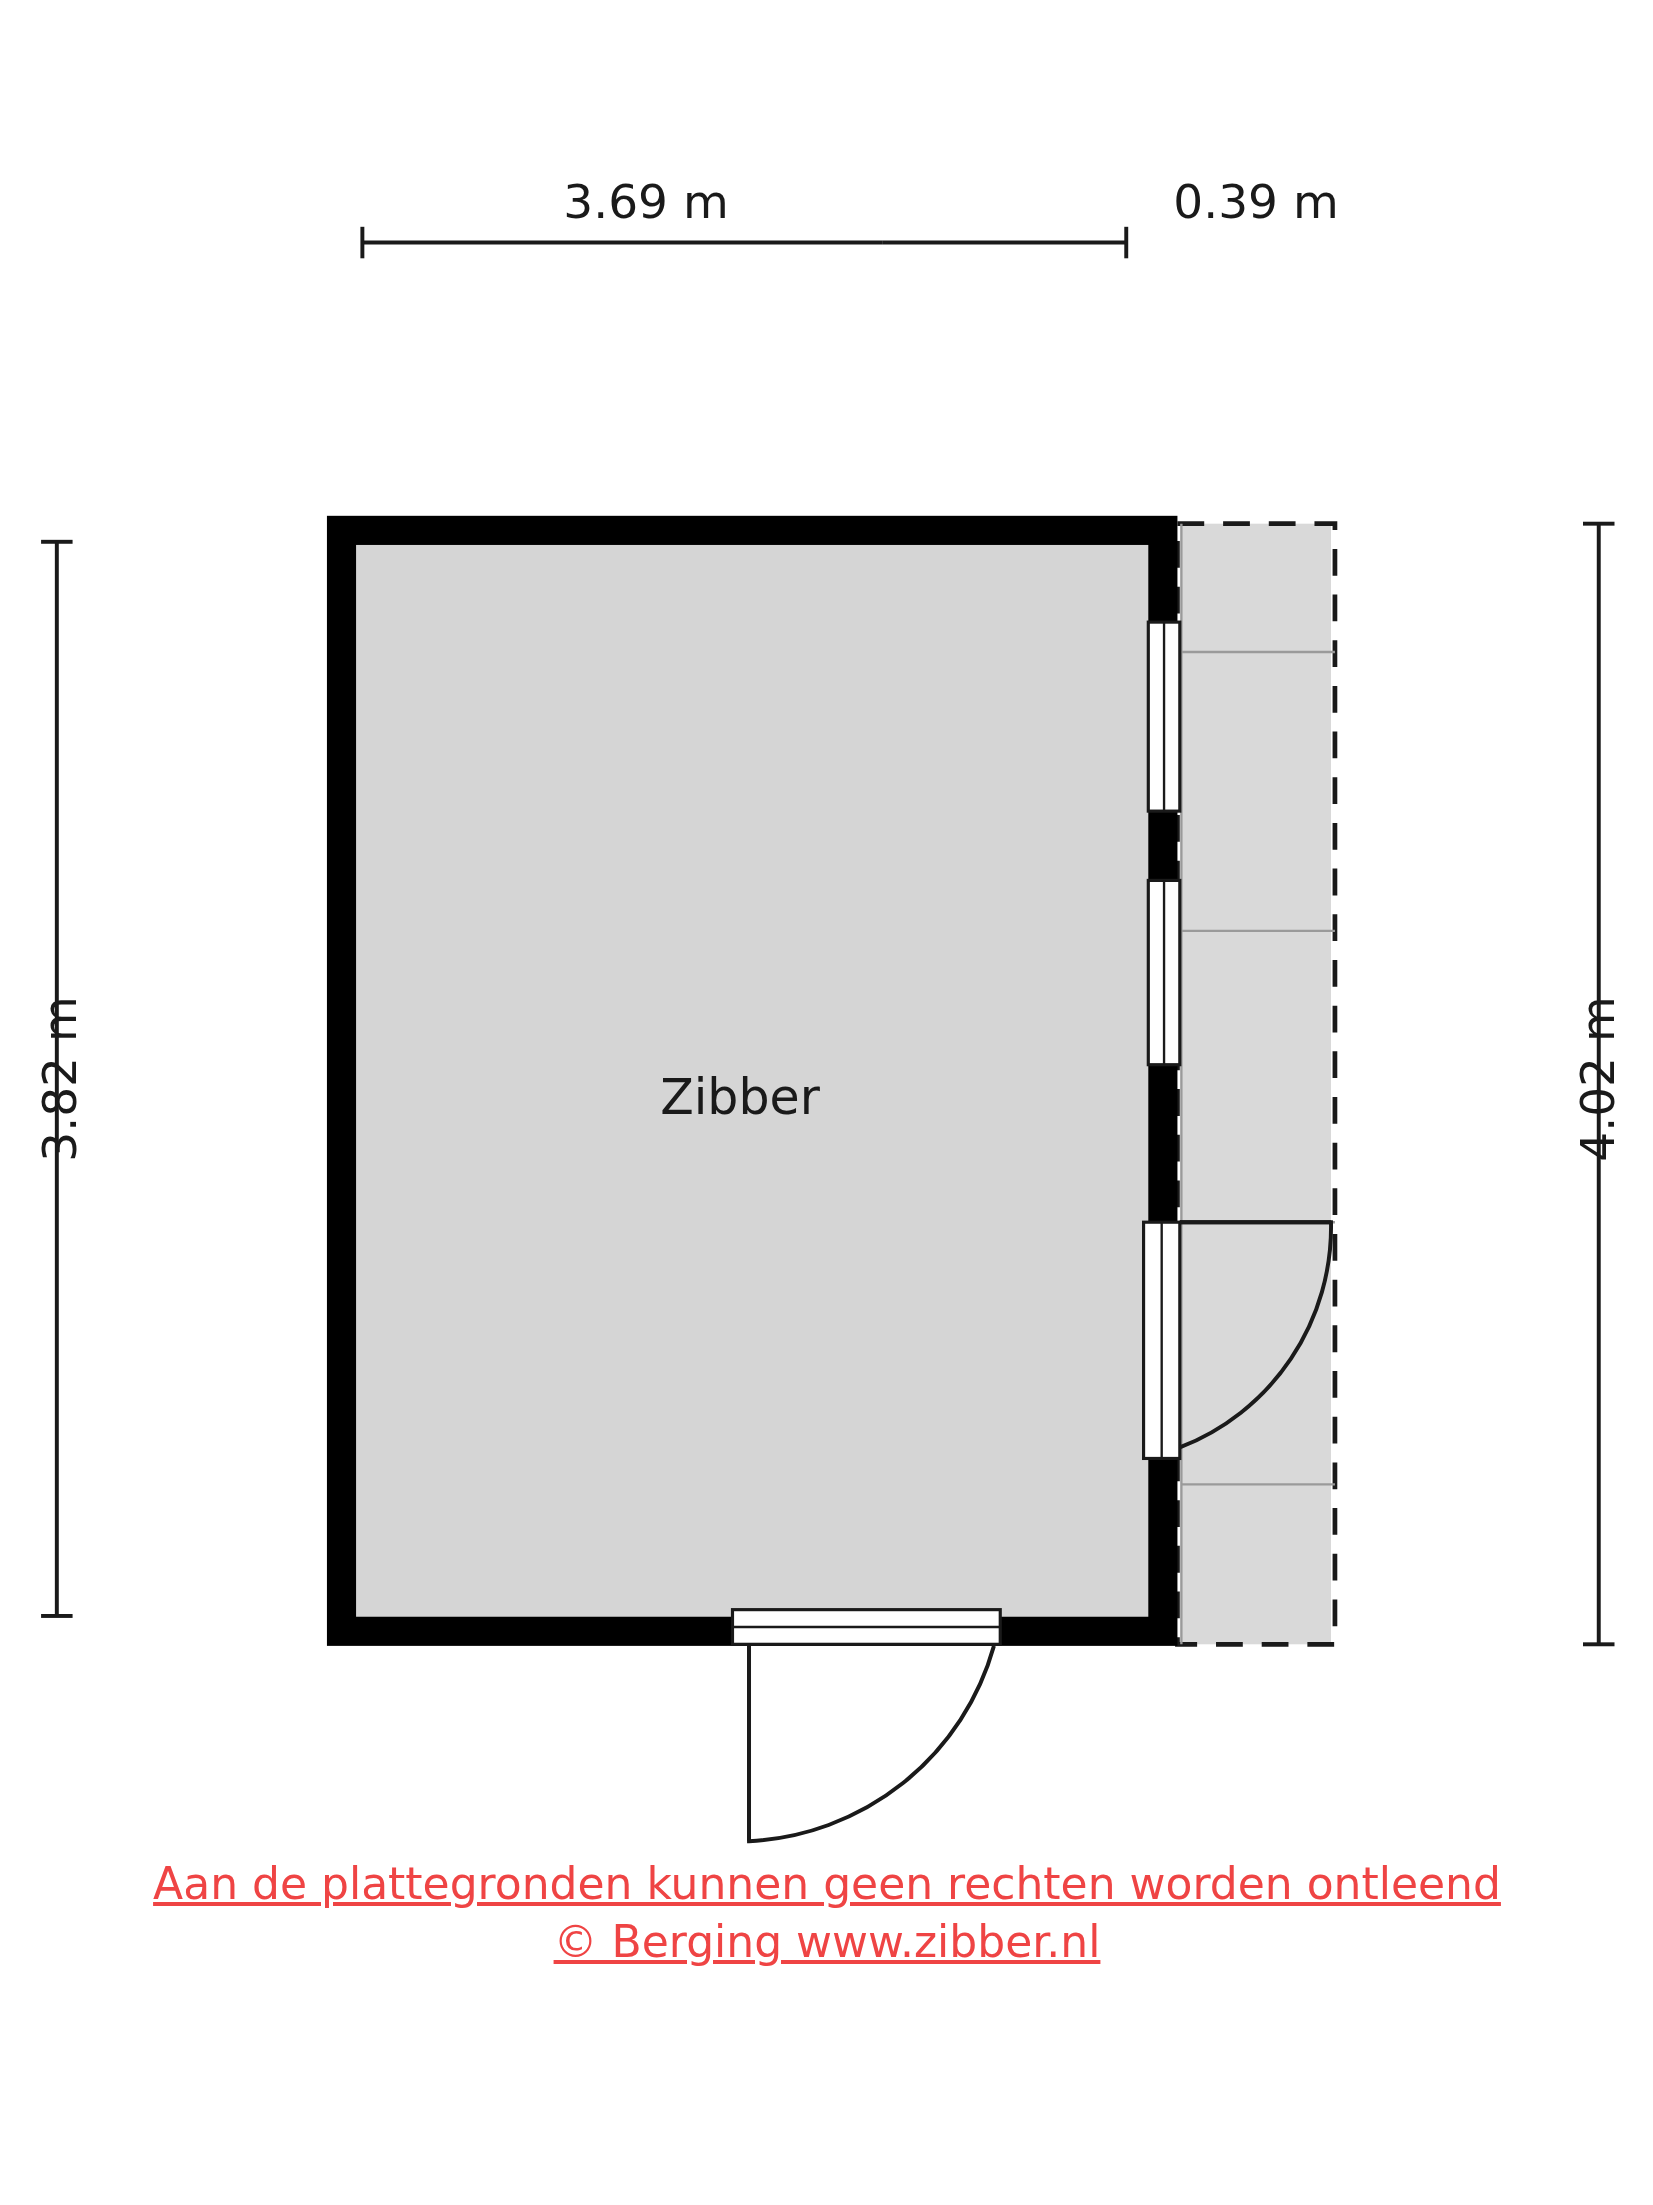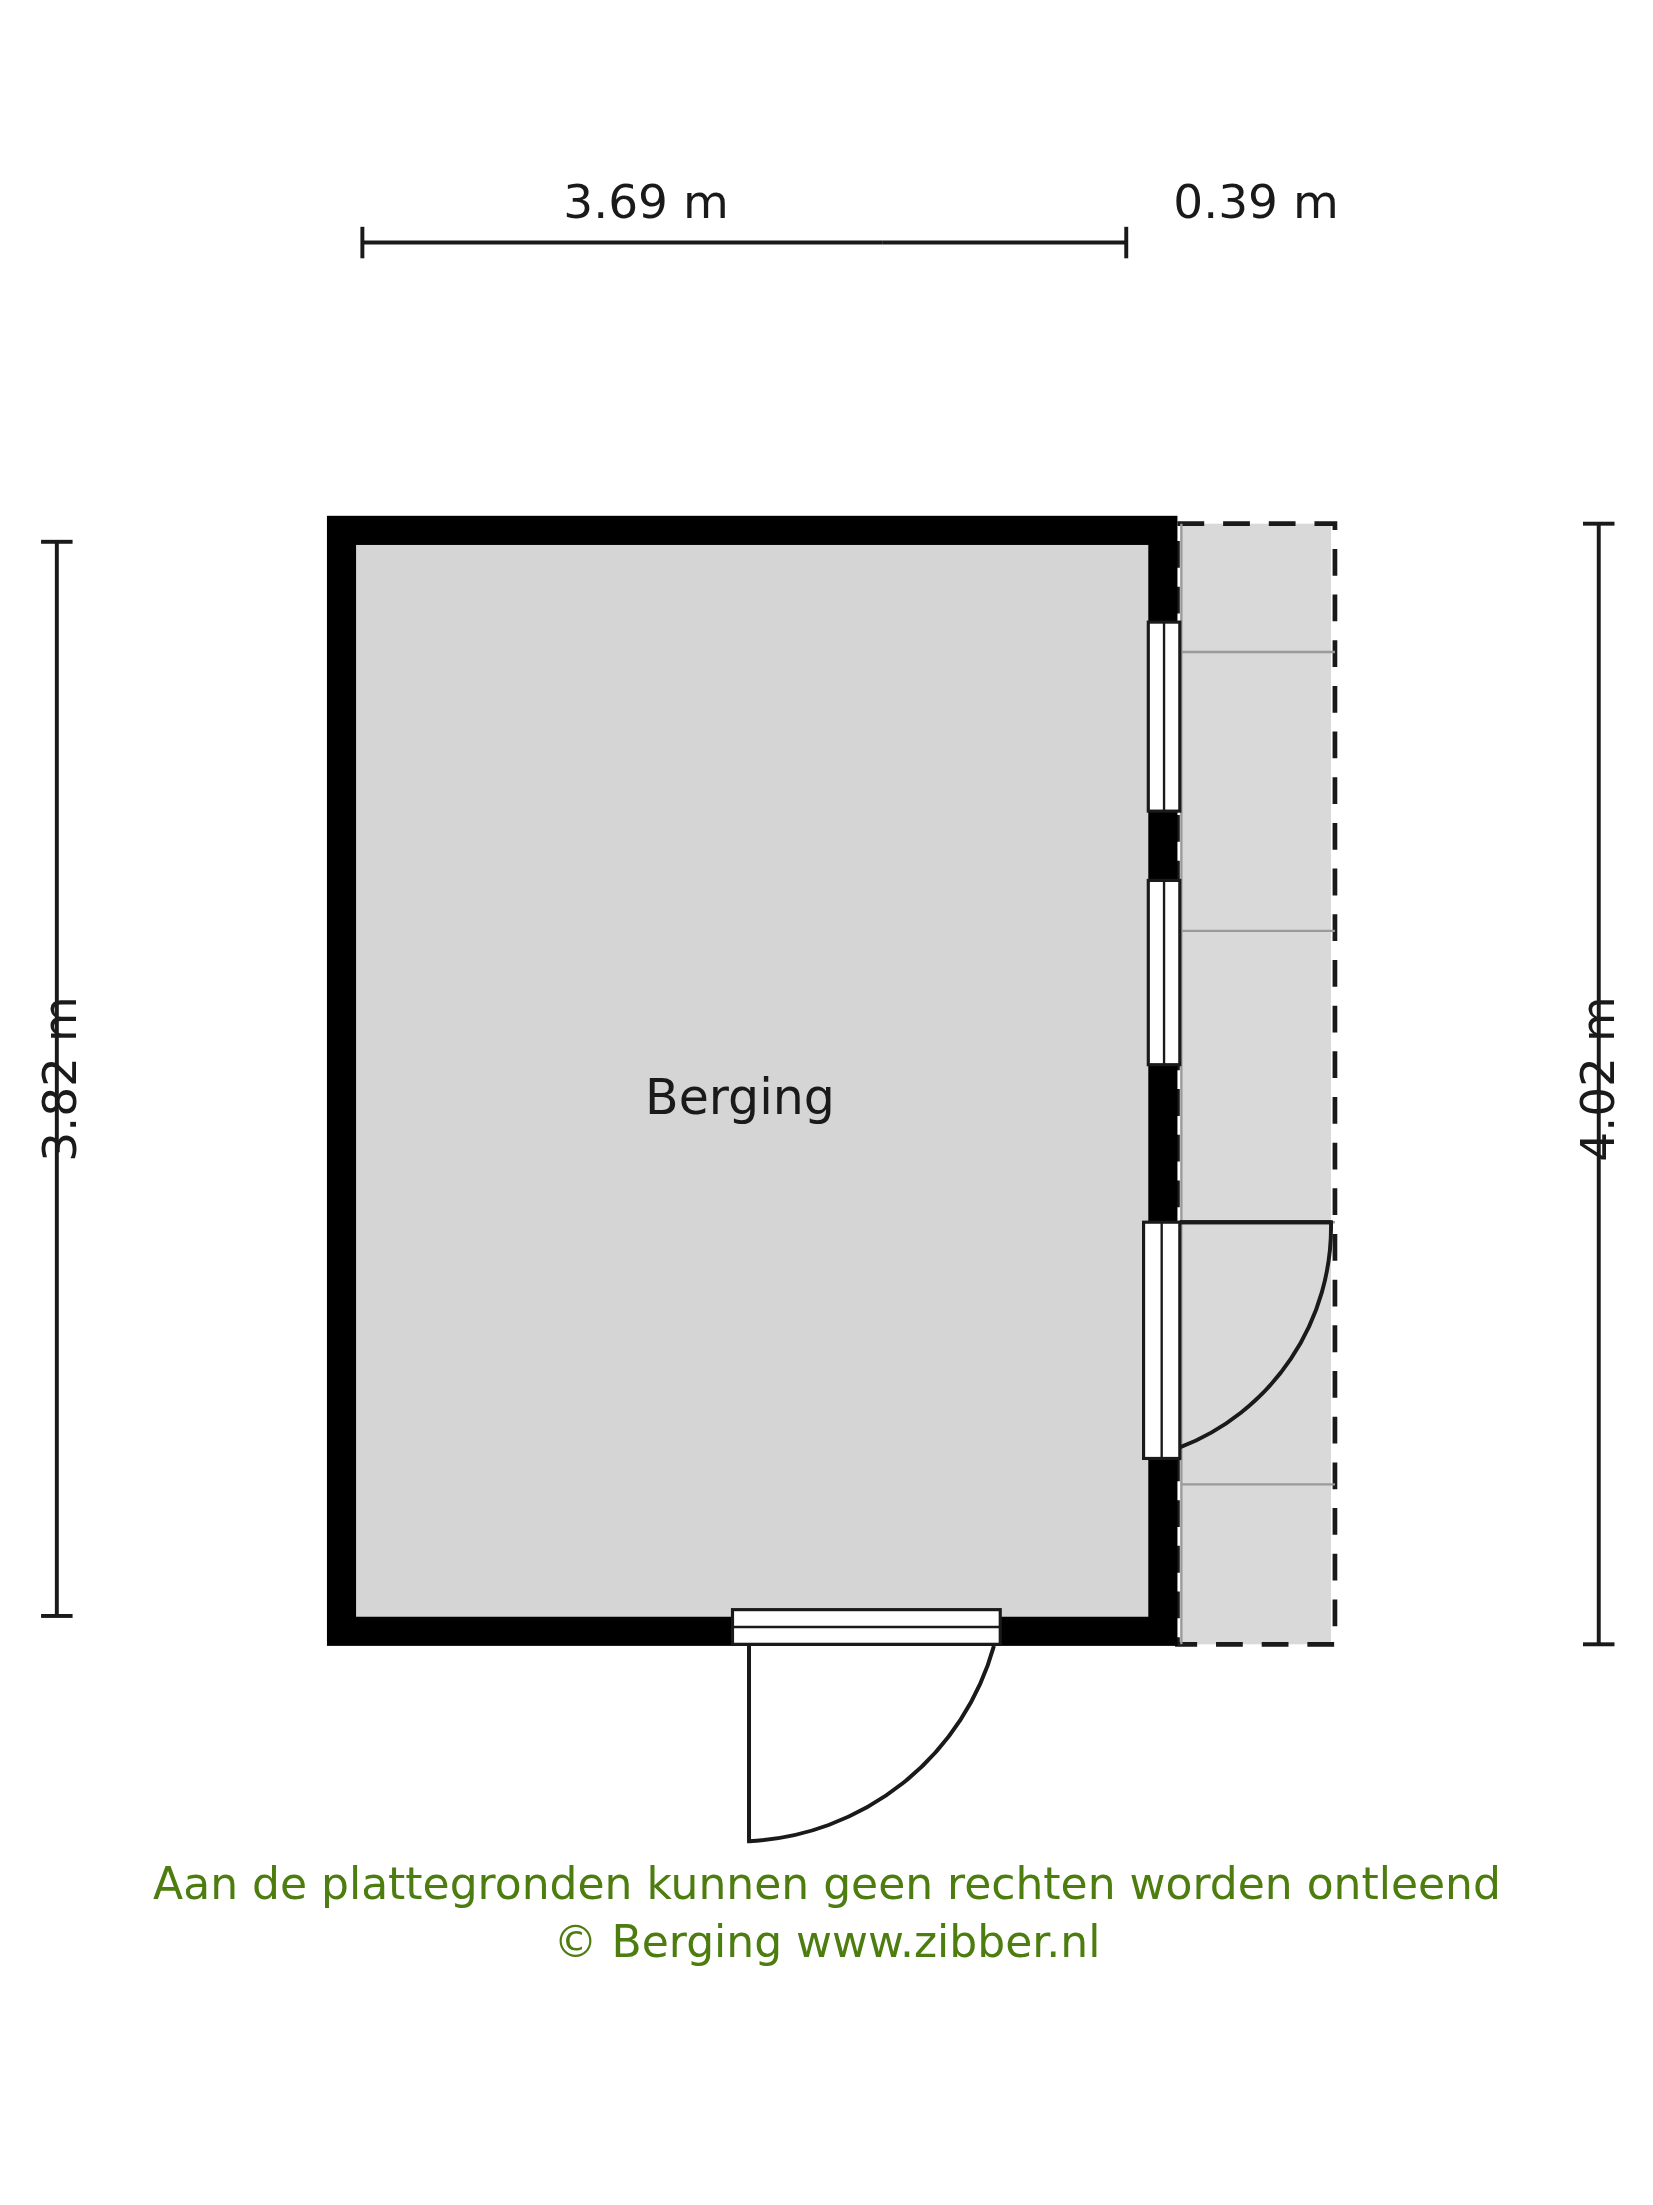--- a/index.html
+++ b/index.html
@@ -72,21 +72,22 @@
     position: absolute;
     left: 0;
     top: 1855px;
     width: 1654px;
     text-align: center;
     line-height: 1.32;
   }
   #footer .line {
     display: block;
     font-size: 44px;
-    color: #4d7c0f;
+    color: #ef4444;
+    text-decoration: underline;
   }
 </style>
 </head>
 <body>
 
 <svg id="floorplan" viewBox="0 0 2100 2800" xmlns="http://www.w3.org/2000/svg">
 
   <g>
     <line x1="460" y1="308" x2="1120" y2="308" stroke="#1a1a1a" stroke-width="5"></line>
     <line x1="460" y1="288" x2="460" y2="328" stroke="#1a1a1a" stroke-width="5"></line>
@@ -149,19 +150,19 @@
     <line x1="951" y1="2088" x2="951" y2="2338" stroke="#1a1a1a" stroke-width="5"></line>
   </g>
 
 </svg>
 
 <div class="dim-label" id="dim-top-width-label">3.69 m</div>
 <div class="dim-label" id="dim-top-extension-label">0.39 m</div>
 <div class="dim-label" id="dim-left-label">3.82 m</div>
 <div class="dim-label" id="dim-right-label">4.02 m</div>
 
-<div id="room-label-berging">Berging</div>
+<div id="room-label-berging">Zibber</div>
 
 <div id="footer">
   <span class="line">Aan de plattegronden kunnen geen rechten worden ontleend</span>
   <span class="line">© Berging www.zibber.nl</span>
 </div>
 
 
 </body></html>

